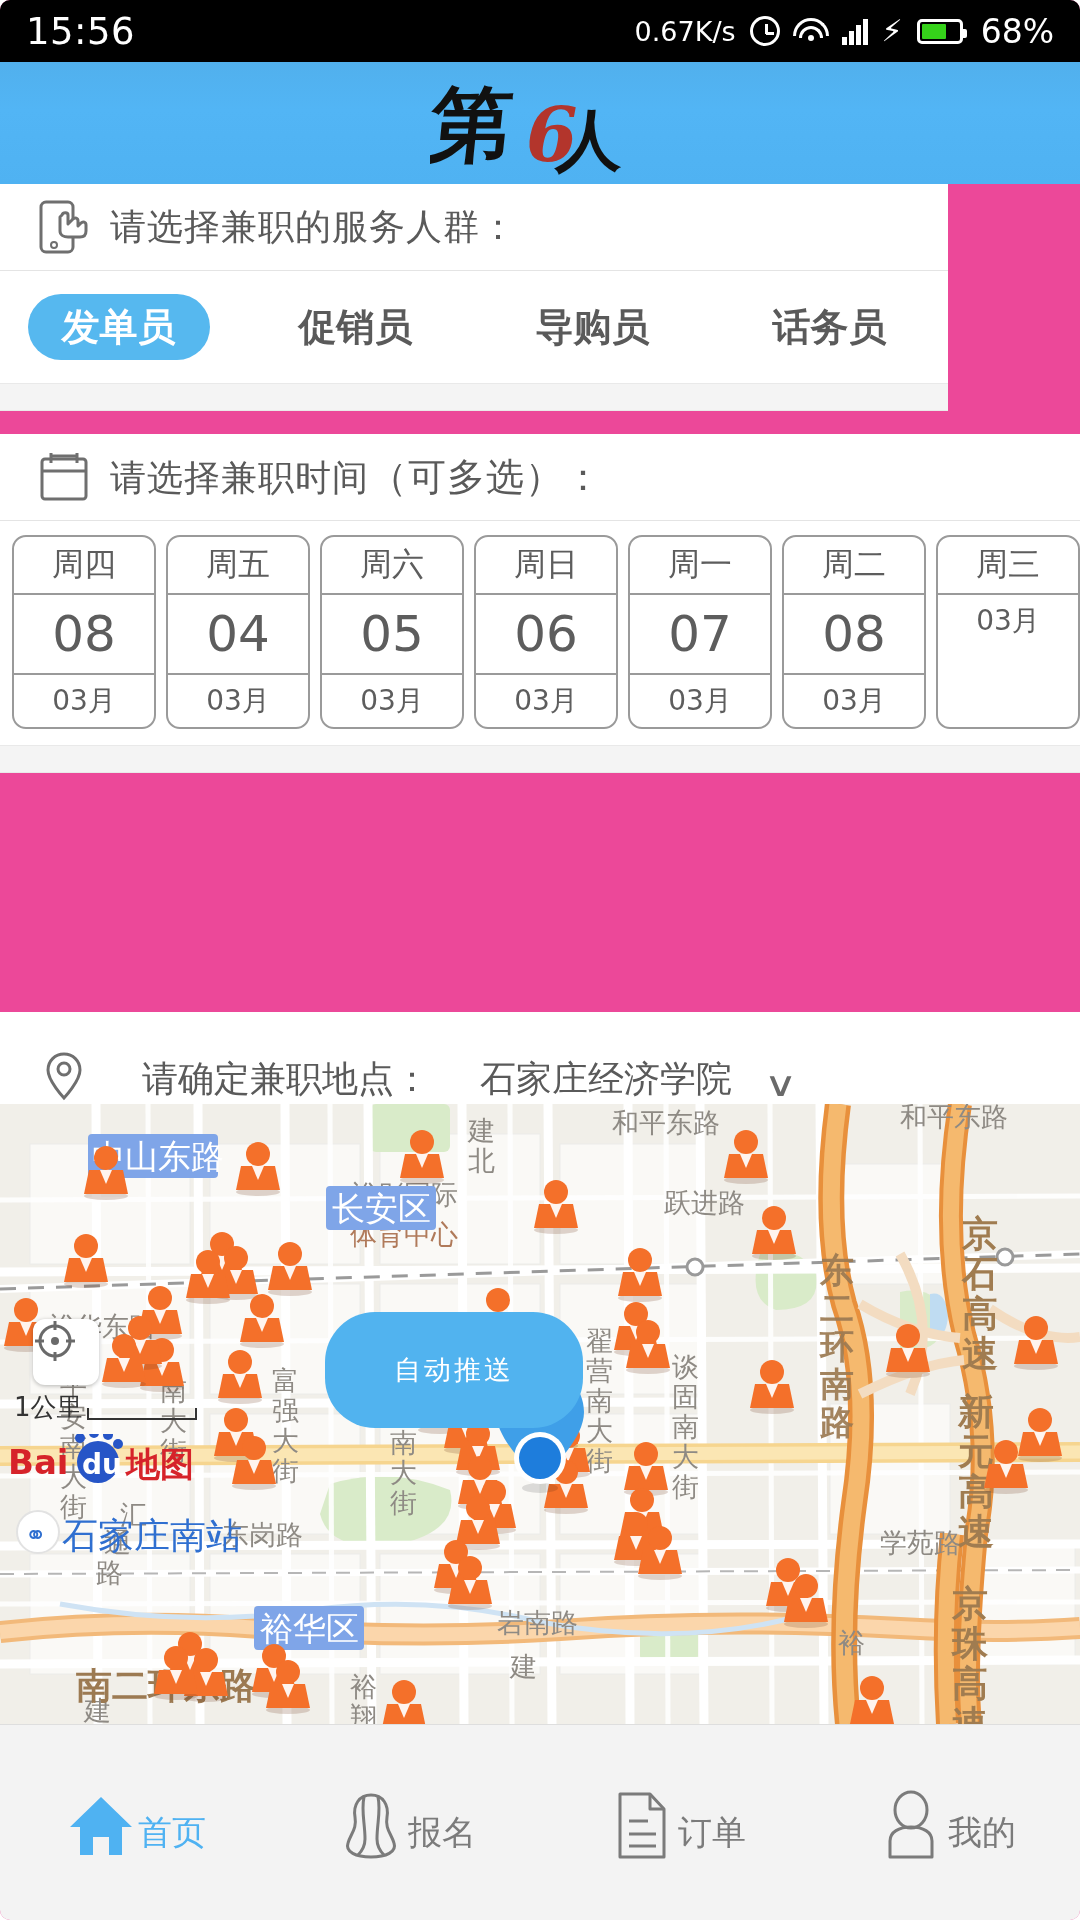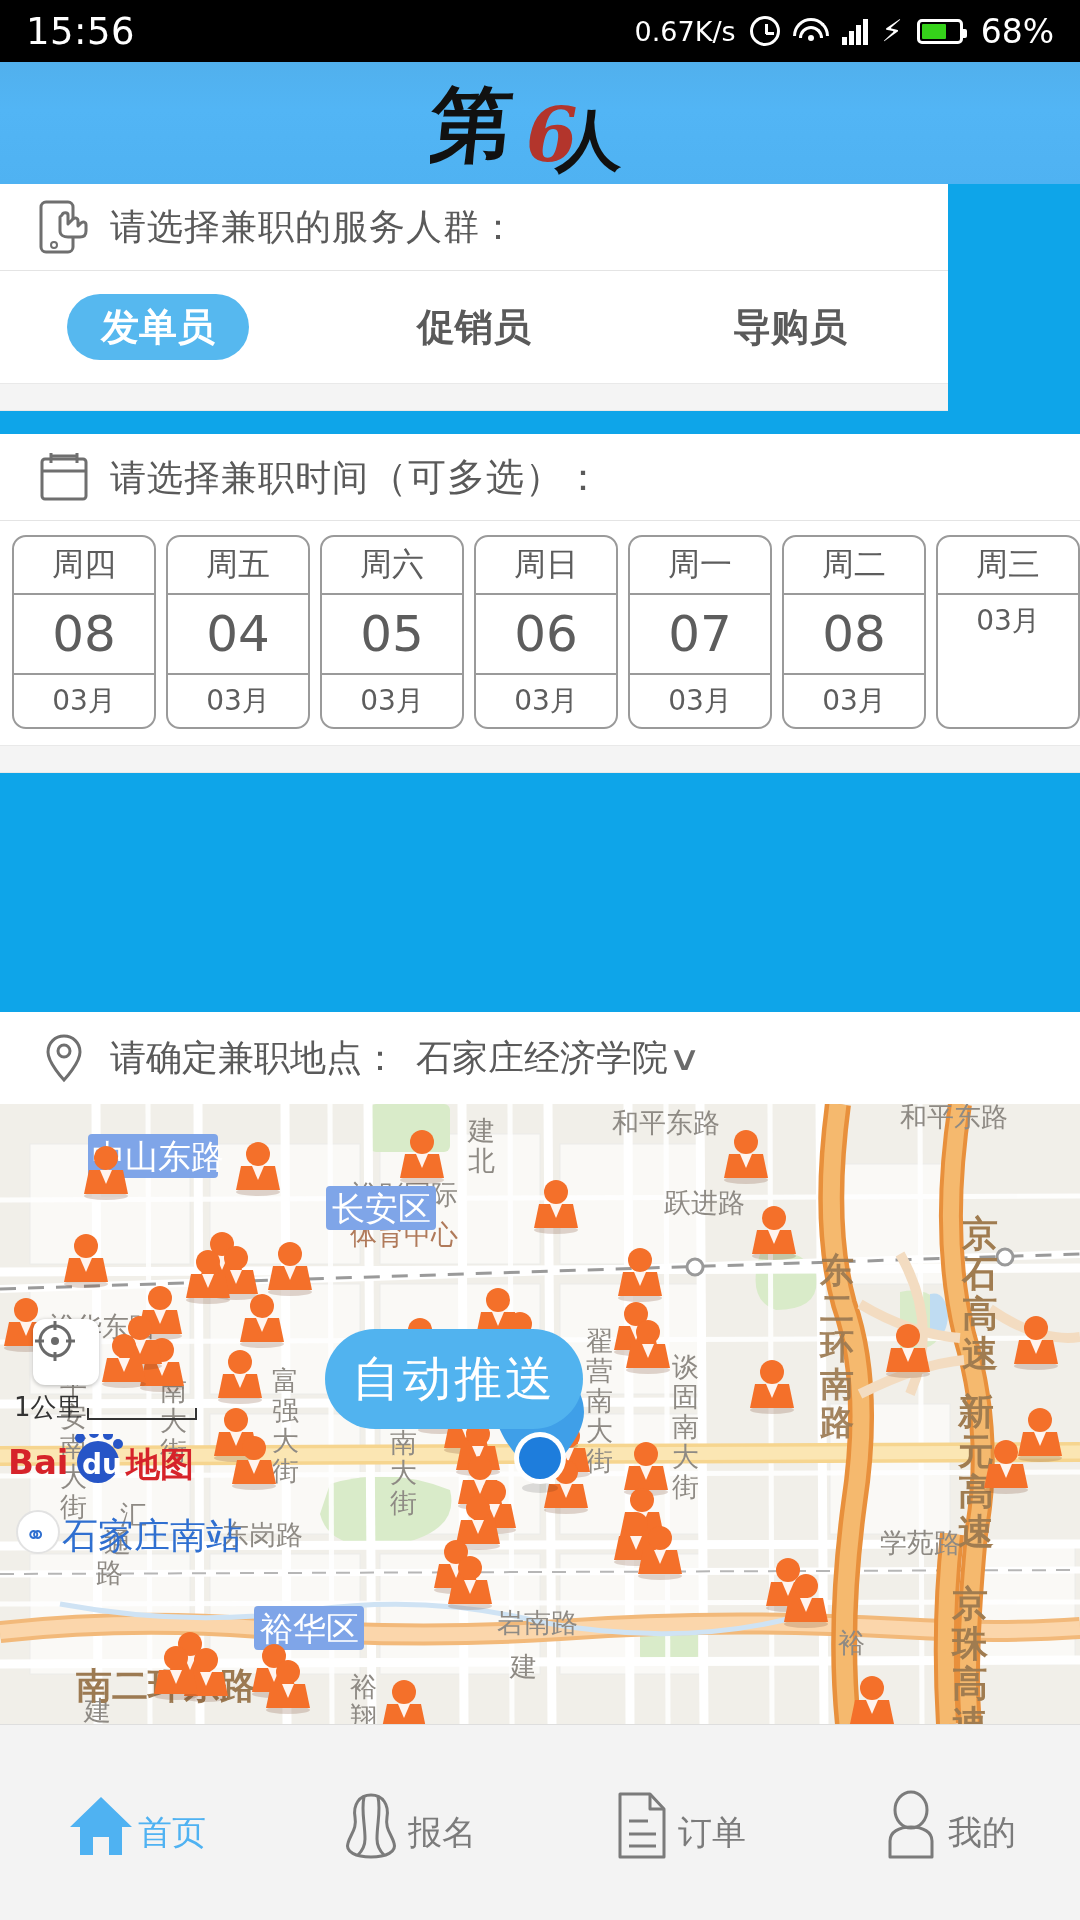--- a/index.html
+++ b/index.html
@@ -1,21 +1,21 @@
 <!DOCTYPE html>
 <html><head>
 <meta charset="utf-8">
 <style>
   html,body{margin:0;padding:0;}
   body{
     width:1080px;height:1920px;
     font-family:"DejaVu Sans","Liberation Sans",sans-serif;
     background:#fff;overflow:hidden;
   }
-  .phone{position:relative;width:1080px;height:1920px;overflow:hidden;background:#0ea5e9;}
+  .phone{position:relative;width:1080px;height:1920px;overflow:hidden;background:#ec4899;border-radius:10px;}
 
   
   .statusbar{
     position:absolute;top:0;left:0;width:1080px;height:62px;background:#000;color:#fff;
     display:flex;align-items:center;justify-content:space-between;
     padding:0 26px;box-sizing:border-box;
   }
   .sb-time{font-size:37px;letter-spacing:0.5px;}
   .sb-right{display:flex;align-items:center;gap:14px;}
   .sb-speed{font-size:27px;}
@@ -70,32 +70,32 @@
   .dates{display:flex;justify-content:space-between;padding:14px 0 16px 12px;background:#fff;box-sizing:border-box;}
   .datecard{
     width:140px;border:2px solid #9a9a9a;border-radius:14px;overflow:hidden;background:#fff;
     display:flex;flex-direction:column;
   }
   .datecard .dow{height:56px;display:flex;align-items:center;justify-content:center;font-size:32px;color:#5d5d5d;border-bottom:2px solid #9a9a9a;}
   .datecard .dnum{height:78px;display:flex;align-items:center;justify-content:center;font-size:50px;color:#5d5d5d;border-bottom:2px solid #9a9a9a;}
   .datecard .dmon{height:52px;display:flex;align-items:center;justify-content:center;font-size:28px;color:#5d5d5d;}
 
   
-  .locrow{display:flex;align-items:center;height:92px;padding-left:38px;box-sizing:border-box;background:#fff;}
+  .locrow{display:flex;align-items:flex-end;height:92px;padding-left:38px;box-sizing:border-box;background:#fff;gap:32px;}
   .locrow .ltitle{font-size:36px;color:#5a5a5a;}
   .locrow .lvalue{font-size:36px;color:#5a5a5a;margin-left:18px;}
   .chev{margin-left:4px;font-size:34px;color:#6a6a6a;transform:scaleX(1.35);display:inline-block;}
 
   
   .map{position:absolute;left:0;top:1104px;width:1080px;height:620px;overflow:hidden;background:#f6f4ef;}
   .map svg{position:absolute;left:0;top:0;}
 
   .push-btn{
-    position:absolute;left:325px;top:225px;width:258px;height:100px;border-radius:50px;
-    background:#51b3ef;color:#fff;font-size:48px;display:flex;align-items:center;justify-content:center;
+    position:absolute;left:325px;top:208px;width:258px;height:116px;border-radius:50px;
+    background:#51b3ef;color:#fff;font-size:27px;display:flex;align-items:center;justify-content:center;
     z-index:45;letter-spacing:3px;
   }
   .locate-btn{
     position:absolute;left:33px;top:215px;width:66px;height:66px;background:#fff;border-radius:12px;
     box-shadow:0 1px 4px rgba(0,0,0,.28);display:flex;align-items:center;justify-content:center;z-index:45;
   }
   .scale{
     position:absolute;left:14px;top:290px;z-index:44;display:flex;align-items:flex-end;
   }
   .scale .stxt{font-size:26px;color:#333;margin-right:4px;line-height:1;}
@@ -166,20 +166,23 @@
 
     <div class="roles">
       <div class="role active">
         <span>发单员</span>
       </div>
       <div class="role">
         <span>促销员</span>
       </div>
       <div class="role">
         <span>导购员</span>
+      </div>
+      <div class="role">
+        <span>话务员</span>
       </div>
     </div>
     <div class="gap"></div>
   </div>
 
   <div style="position:absolute;top:434px;left:0;width:1080px;">
     <div class="sec-head">
       <span class="sec-icon">
         <svg width="52" height="56" viewBox="0 0 52 56">
           <rect x="4" y="10" width="44" height="40" rx="3" fill="none" stroke="#6f6f6f" stroke-width="3"></rect>

